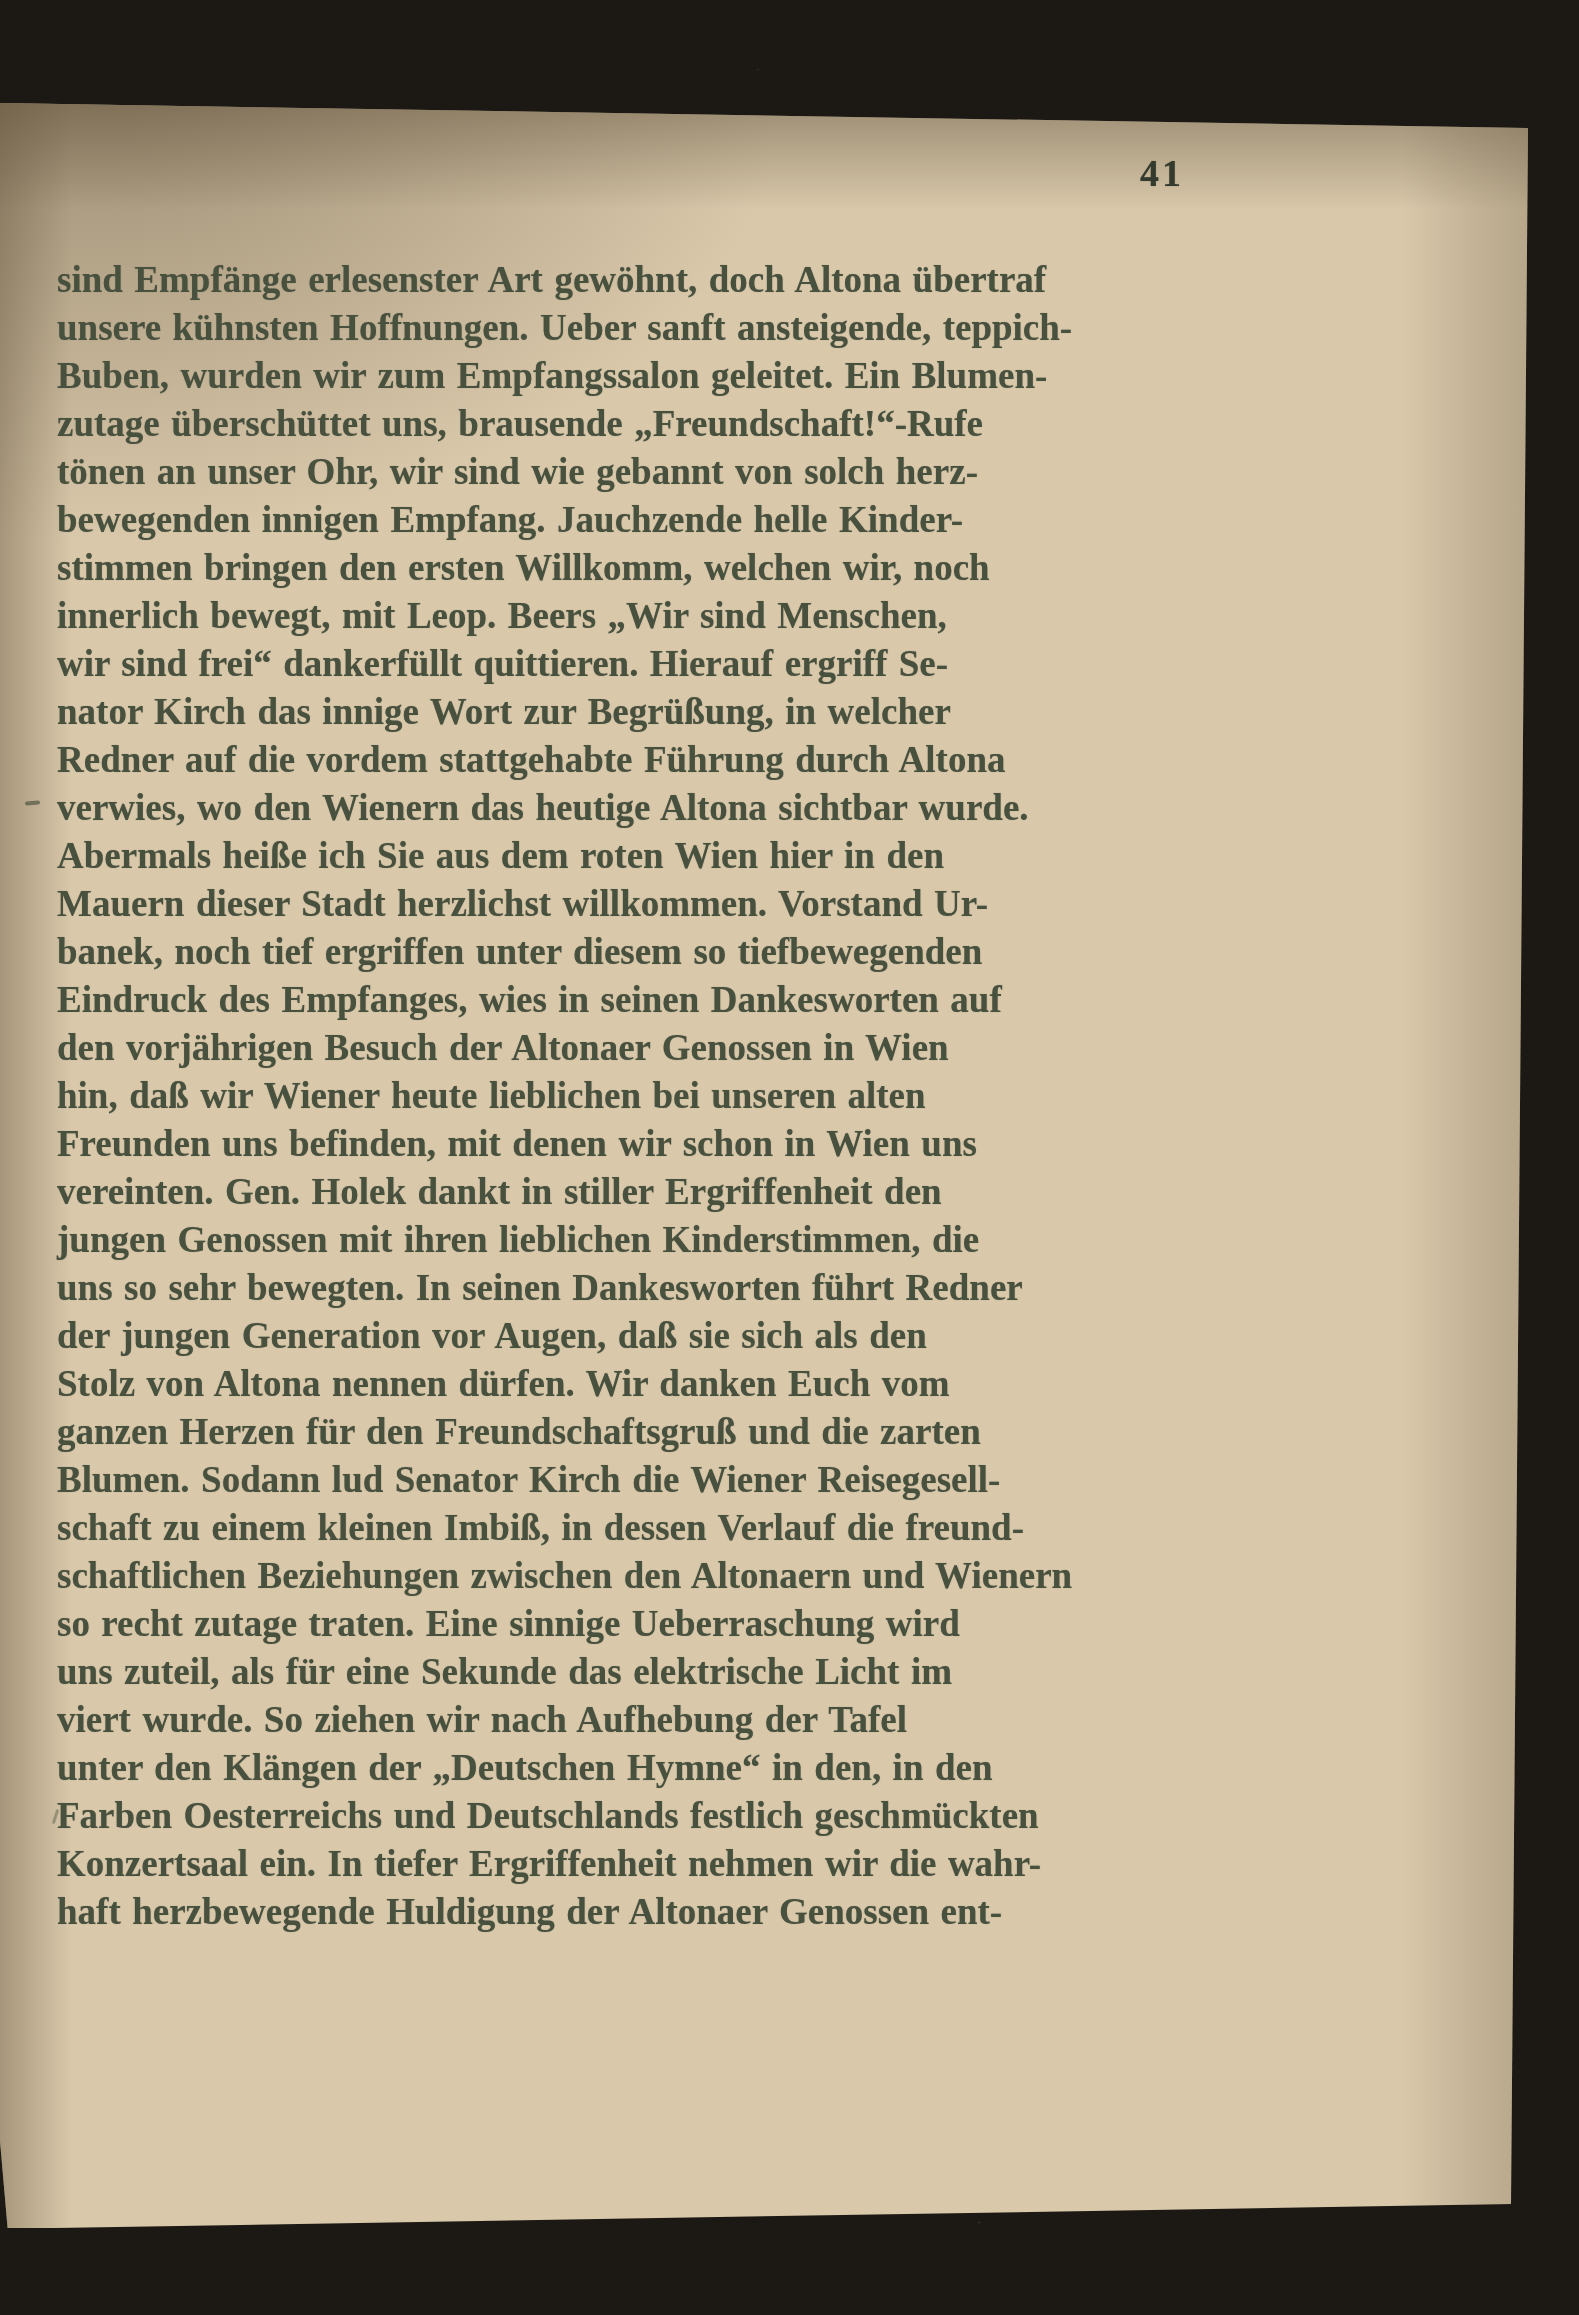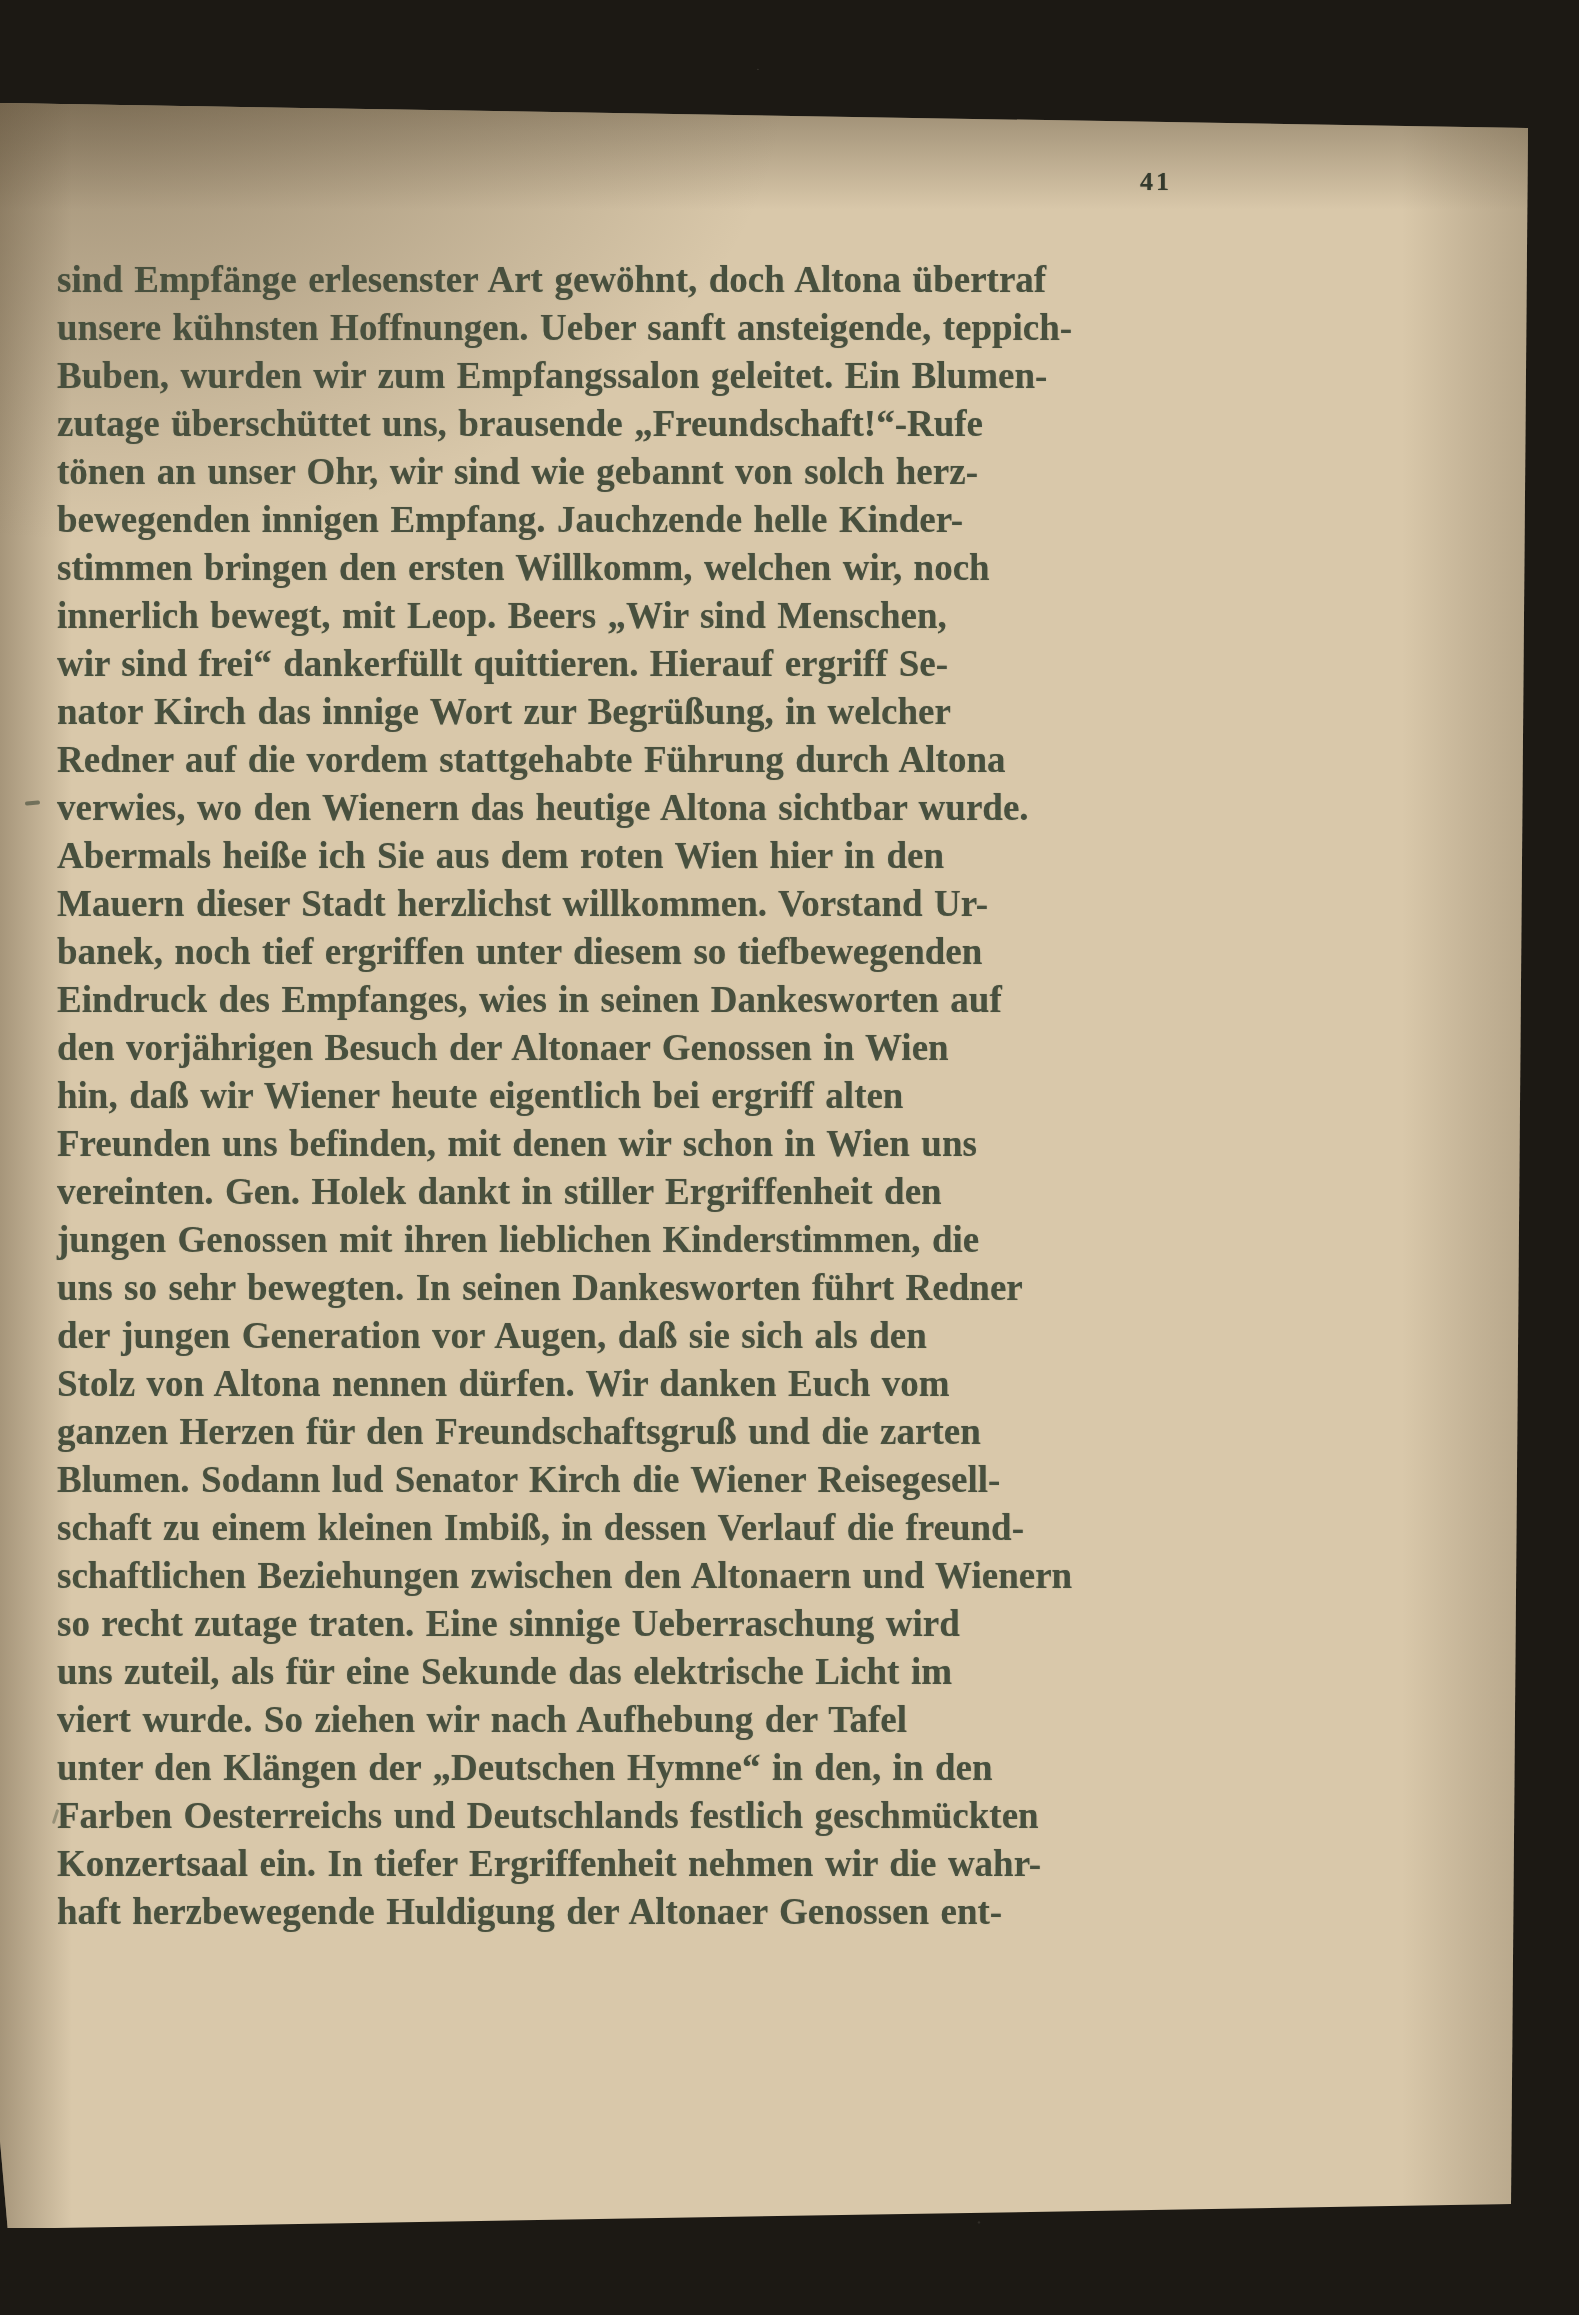--- a/index.html
+++ b/index.html
@@ -32,22 +32,22 @@
       linear-gradient(to right, rgba(104,88,64,0.45) 0px, rgba(104,88,64,0) 72px),
       linear-gradient(to bottom, rgba(94,80,58,0.50) 103px, rgba(94,80,58,0) 210px),
       linear-gradient(to left, rgba(98,83,60,0.40) 0px, rgba(98,83,60,0.18) 105px, rgba(98,83,60,0) 177px),
       linear-gradient(to top, rgba(98,83,60,0.28) 0px, rgba(98,83,60,0) 86px),
       #d9c8aa;
   }
 
   .page-number {
     position: absolute;
     left: 1140px;
-    top: 167px;
-    font-size: 26px;
+    top: 151px;
+    font-size: 38px;
     font-weight: 700;
     letter-spacing: 2.9px;
     color: #343a2d;
     text-shadow: 0 0 1px rgba(52,58,45,0.55);
   }
 
   .body-text {
     position: absolute;
     left: 57px;
     top: 256px;
@@ -110,21 +110,21 @@
       <div class="text-line">innerlich bewegt, mit Leop. Beers „Wir sind Menschen,</div>
       <div class="text-line">wir sind frei“ dankerfüllt quittieren. Hierauf ergriff Se-</div>
       <div class="text-line">nator Kirch das innige Wort zur Begrüßung, in welcher</div>
       <div class="text-line">Redner auf die vordem stattgehabte Führung durch Altona</div>
       <div class="text-line">verwies, wo den Wienern das heutige Altona sichtbar wurde.</div>
       <div class="text-line">Abermals heiße ich Sie aus dem roten Wien hier in den</div>
       <div class="text-line">Mauern dieser Stadt herzlichst willkommen. Vorstand Ur-</div>
       <div class="text-line">banek, noch tief ergriffen unter diesem so tiefbewegenden</div>
       <div class="text-line">Eindruck des Empfanges, wies in seinen Dankesworten auf</div>
       <div class="text-line">den vorjährigen Besuch der Altonaer Genossen in Wien</div>
-      <div class="text-line">hin, daß wir Wiener heute eigentlich bei ergriff alten</div>
+      <div class="text-line">hin, daß wir Wiener heute lieblichen bei unseren alten</div>
       <div class="text-line">Freunden uns befinden, mit denen wir schon in Wien uns</div>
       <div class="text-line">vereinten. Gen. Holek dankt in stiller Ergriffenheit den</div>
       <div class="text-line">jungen Genossen mit ihren lieblichen Kinderstimmen, die</div>
       <div class="text-line">uns so sehr bewegten. In seinen Dankesworten führt Redner</div>
       <div class="text-line">der jungen Generation vor Augen, daß sie sich als den</div>
       <div class="text-line">Stolz von Altona nennen dürfen. Wir danken Euch vom</div>
       <div class="text-line">ganzen Herzen für den Freundschaftsgruß und die zarten</div>
       <div class="text-line">Blumen. Sodann lud Senator Kirch die Wiener Reisegesell-</div>
       <div class="text-line">schaft zu einem kleinen Imbiß, in dessen Verlauf die freund-</div>
       <div class="text-line">schaftlichen Beziehungen zwischen den Altonaern und Wienern</div>

